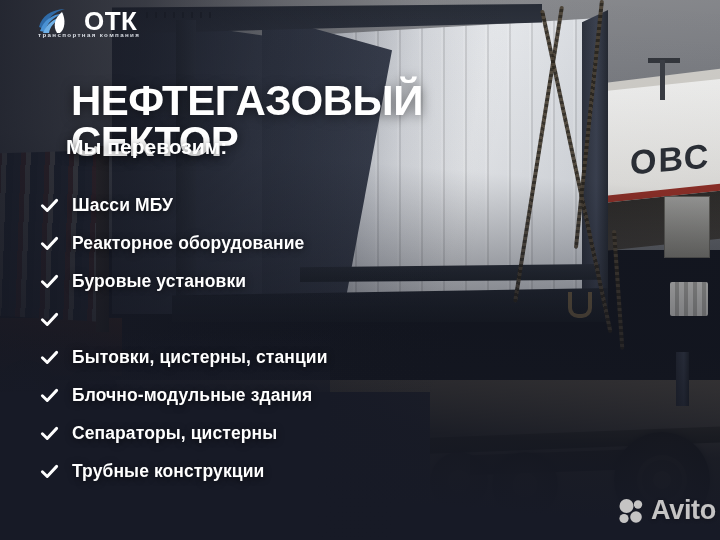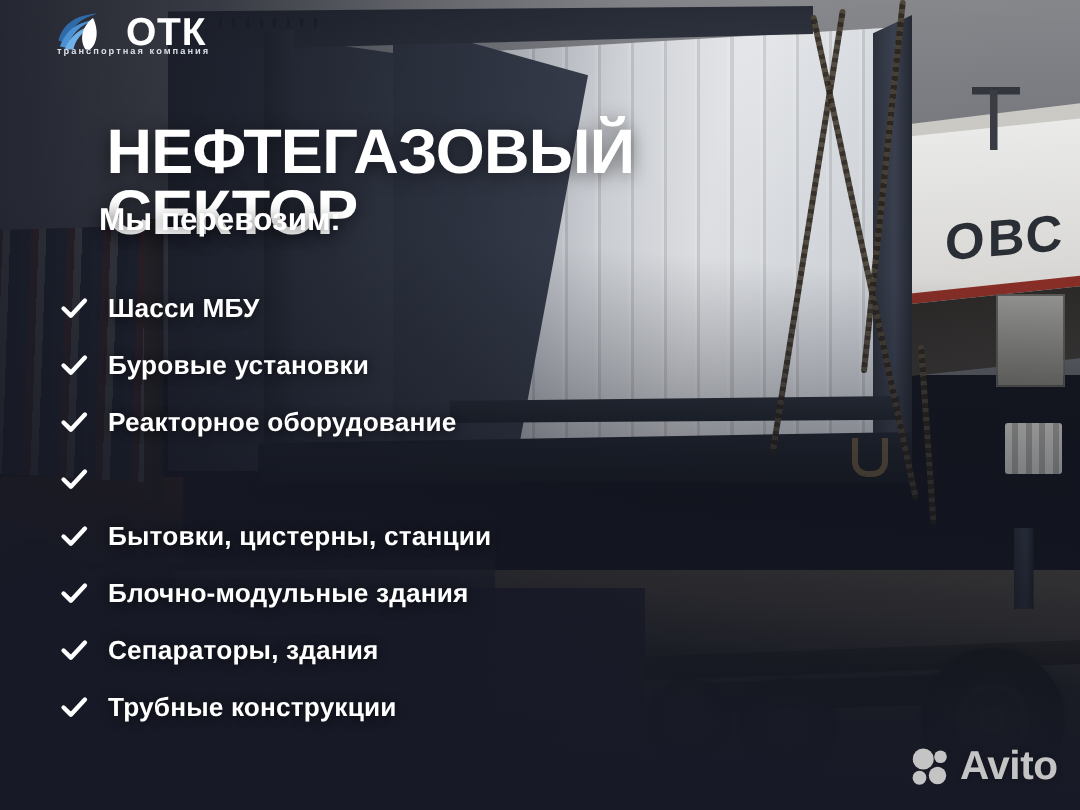--- a/index.html
+++ b/index.html
@@ -275,21 +275,21 @@
     display:flex;align-items:center;gap:13px;height:38px;
   }
   .check{width:19px;height:19px;flex:none;display:block;}
   .item-label{
     font-size:17.5px;font-weight:700;color:#ffffff;
     letter-spacing:.1px;white-space:nowrap;
     text-shadow:0 1px 7px rgba(0,0,0,.65);
   }
 
   .avito{
-    position:absolute;right:15px;bottom:14px;
+    position:absolute;right:4px;bottom:14px;
     display:flex;align-items:center;gap:7px;
     opacity:.80;
   }
   .avito-dots{width:26px;height:26px;flex:none;display:block;}
   .avito-word{
     font-size:27px;font-weight:700;color:#f1efec;letter-spacing:-.3px;
     text-shadow:0 1px 4px rgba(0,0,0,.35);
   }
 </style>
 </head>
@@ -378,36 +378,36 @@
             </svg>
         </span>
         <span class="item-label">Шасси МБУ</span>
       </div>
       <div class="item">
         <span class="check">
           <svg viewBox="0 0 20 20" width="19" height="19" aria-hidden="true">
               <path d="M2.5 10.2 L7.6 15.2 L17.5 4.6" stroke="#ffffff" stroke-width="3.1" fill="none" stroke-linecap="round" stroke-linejoin="round"></path>
             </svg>
         </span>
+        <span class="item-label">Реакторное оборудование</span>
+      </div>
+      <div class="item">
+        <span class="check">
+          <svg viewBox="0 0 20 20" width="19" height="19" aria-hidden="true">
+              <path d="M2.5 10.2 L7.6 15.2 L17.5 4.6" stroke="#ffffff" stroke-width="3.1" fill="none" stroke-linecap="round" stroke-linejoin="round"></path>
+            </svg>
+        </span>
         <span class="item-label">Буровые установки</span>
       </div>
       <div class="item">
         <span class="check">
           <svg viewBox="0 0 20 20" width="19" height="19" aria-hidden="true">
               <path d="M2.5 10.2 L7.6 15.2 L17.5 4.6" stroke="#ffffff" stroke-width="3.1" fill="none" stroke-linecap="round" stroke-linejoin="round"></path>
             </svg>
         </span>
-        <span class="item-label">Реакторное оборудование</span>
-      </div>
-      <div class="item">
-        <span class="check">
-          <svg viewBox="0 0 20 20" width="19" height="19" aria-hidden="true">
-              <path d="M2.5 10.2 L7.6 15.2 L17.5 4.6" stroke="#ffffff" stroke-width="3.1" fill="none" stroke-linecap="round" stroke-linejoin="round"></path>
-            </svg>
-        </span>
       </div>
       <div class="item">
         <span class="check">
           <svg viewBox="0 0 20 20" width="19" height="19" aria-hidden="true">
               <path d="M2.5 10.2 L7.6 15.2 L17.5 4.6" stroke="#ffffff" stroke-width="3.1" fill="none" stroke-linecap="round" stroke-linejoin="round"></path>
             </svg>
         </span>
         <span class="item-label">Бытовки, цистерны, станции</span>
       </div>
       <div class="item">
@@ -417,21 +417,21 @@
             </svg>
         </span>
         <span class="item-label">Блочно-модульные здания</span>
       </div>
       <div class="item">
         <span class="check">
           <svg viewBox="0 0 20 20" width="19" height="19" aria-hidden="true">
               <path d="M2.5 10.2 L7.6 15.2 L17.5 4.6" stroke="#ffffff" stroke-width="3.1" fill="none" stroke-linecap="round" stroke-linejoin="round"></path>
             </svg>
         </span>
-        <span class="item-label">Сепараторы, здания</span>
+        <span class="item-label">Сепараторы, цистерны</span>
       </div>
       <div class="item">
         <span class="check">
           <svg viewBox="0 0 20 20" width="19" height="19" aria-hidden="true">
               <path d="M2.5 10.2 L7.6 15.2 L17.5 4.6" stroke="#ffffff" stroke-width="3.1" fill="none" stroke-linecap="round" stroke-linejoin="round"></path>
             </svg>
         </span>
         <span class="item-label">Трубные конструкции</span>
       </div>
     </div>

